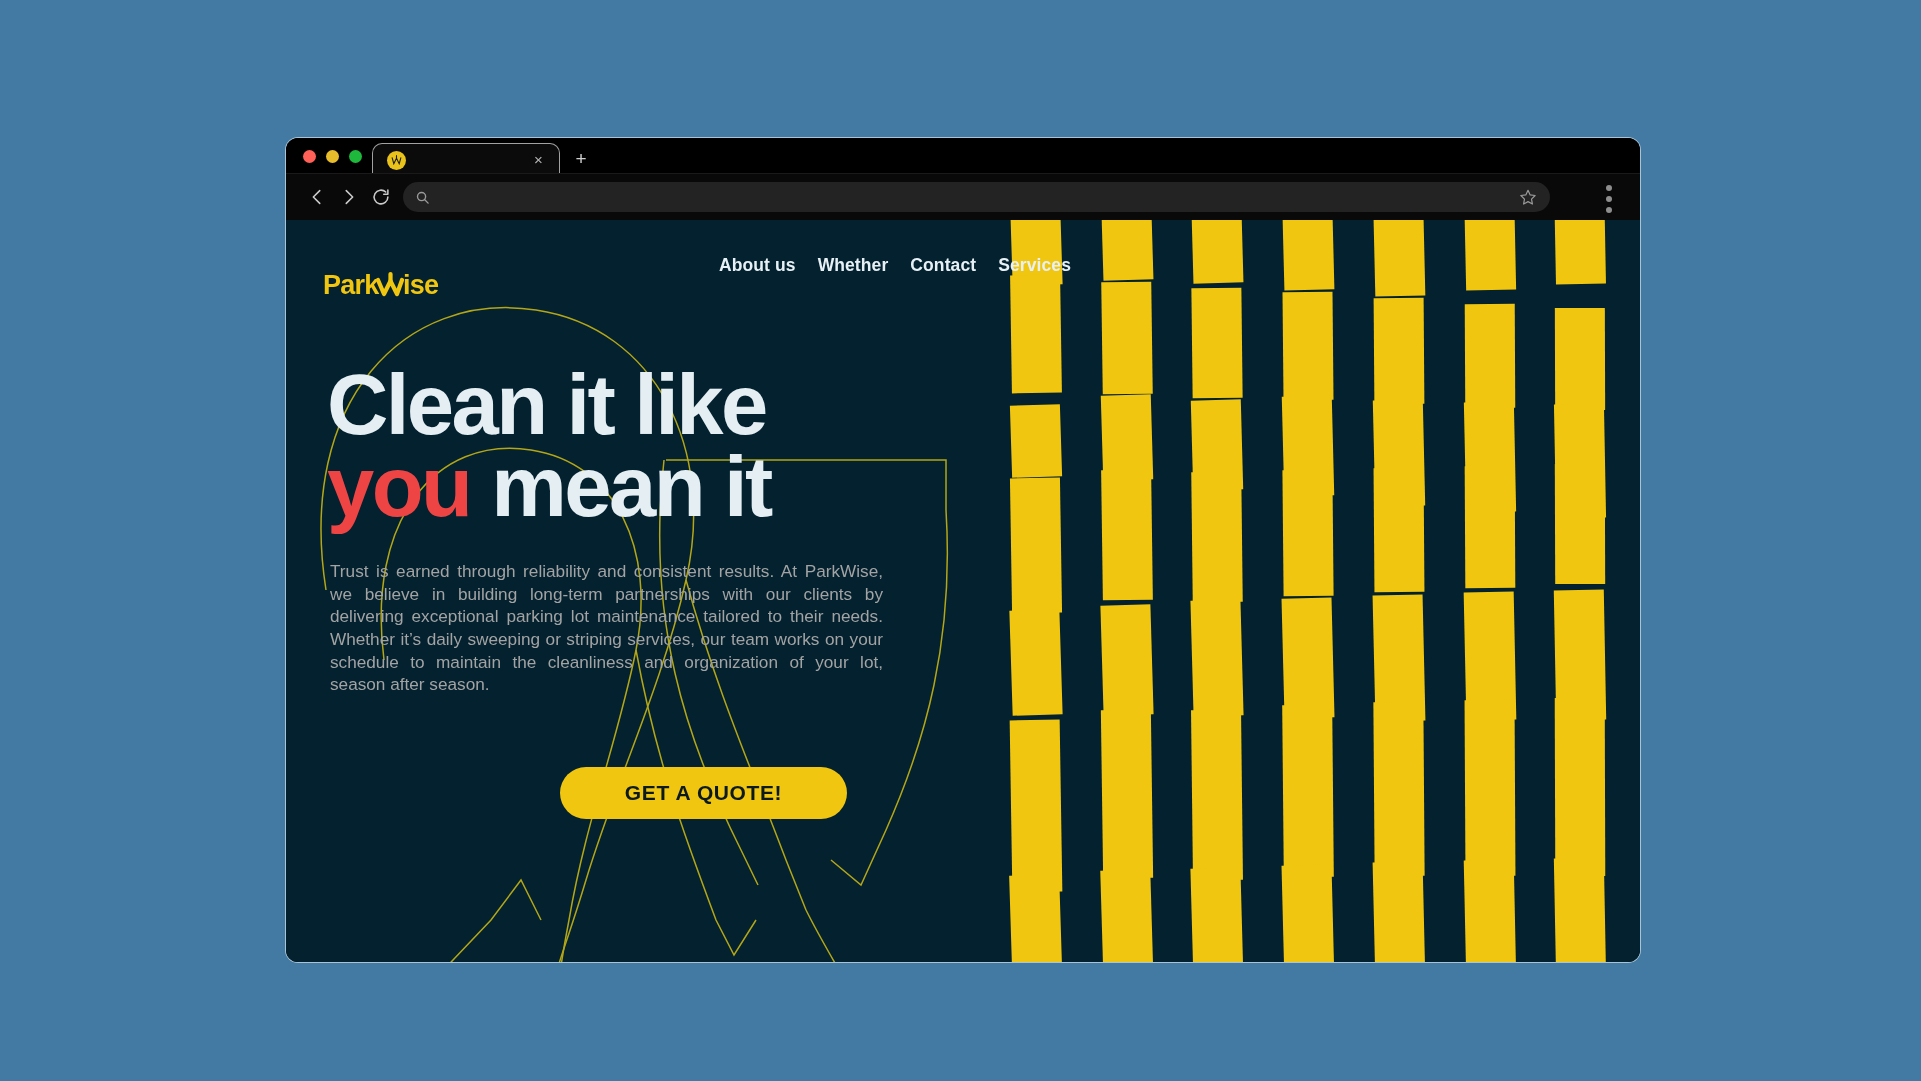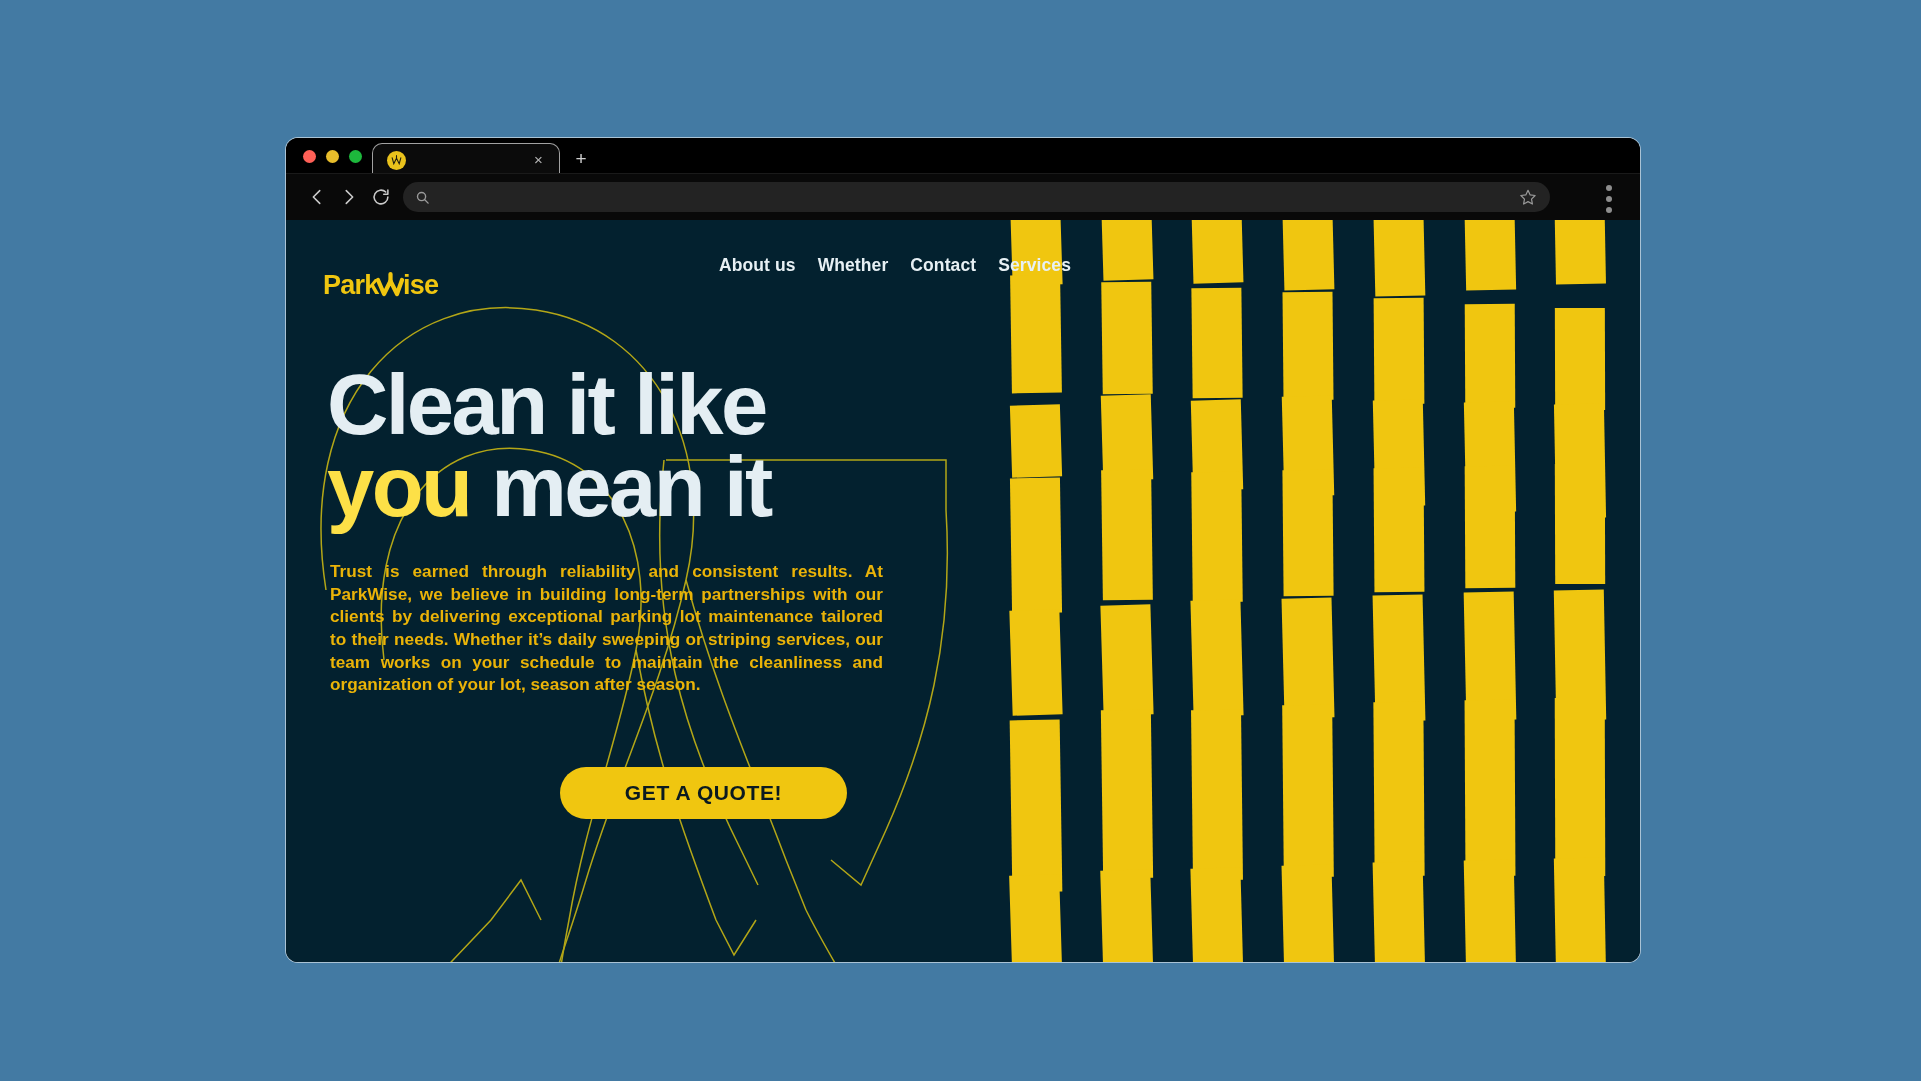--- a/index.html
+++ b/index.html
@@ -229,29 +229,29 @@
     z-index: 5;
   }
   #hero-headline {
     margin: 4px;
     font-size: 85px;
     line-height: 0.97;
     font-weight: 700;
     letter-spacing: -2.6px;
     color: #e4eef3;
   }
-  #hero-headline .accent { color: #fde047; }
+  #hero-headline .accent { color: #ef4444; }
 
   #hero-paragraph {
     margin: 31px 0 0 7px;
     width: 553px;
-    color: #eab308;
+    color: #a3a3a3;
     font-size: 17.2px;
     line-height: 1.32;
-    font-weight: 700;
+    font-weight: 400;
     text-align: justify;
     hyphens: auto;
   }
 
   #cta-button {
     display: block;
     margin: 71px 0 0 237px;
     width: 287px;
     height: 52px;
     border: none;

